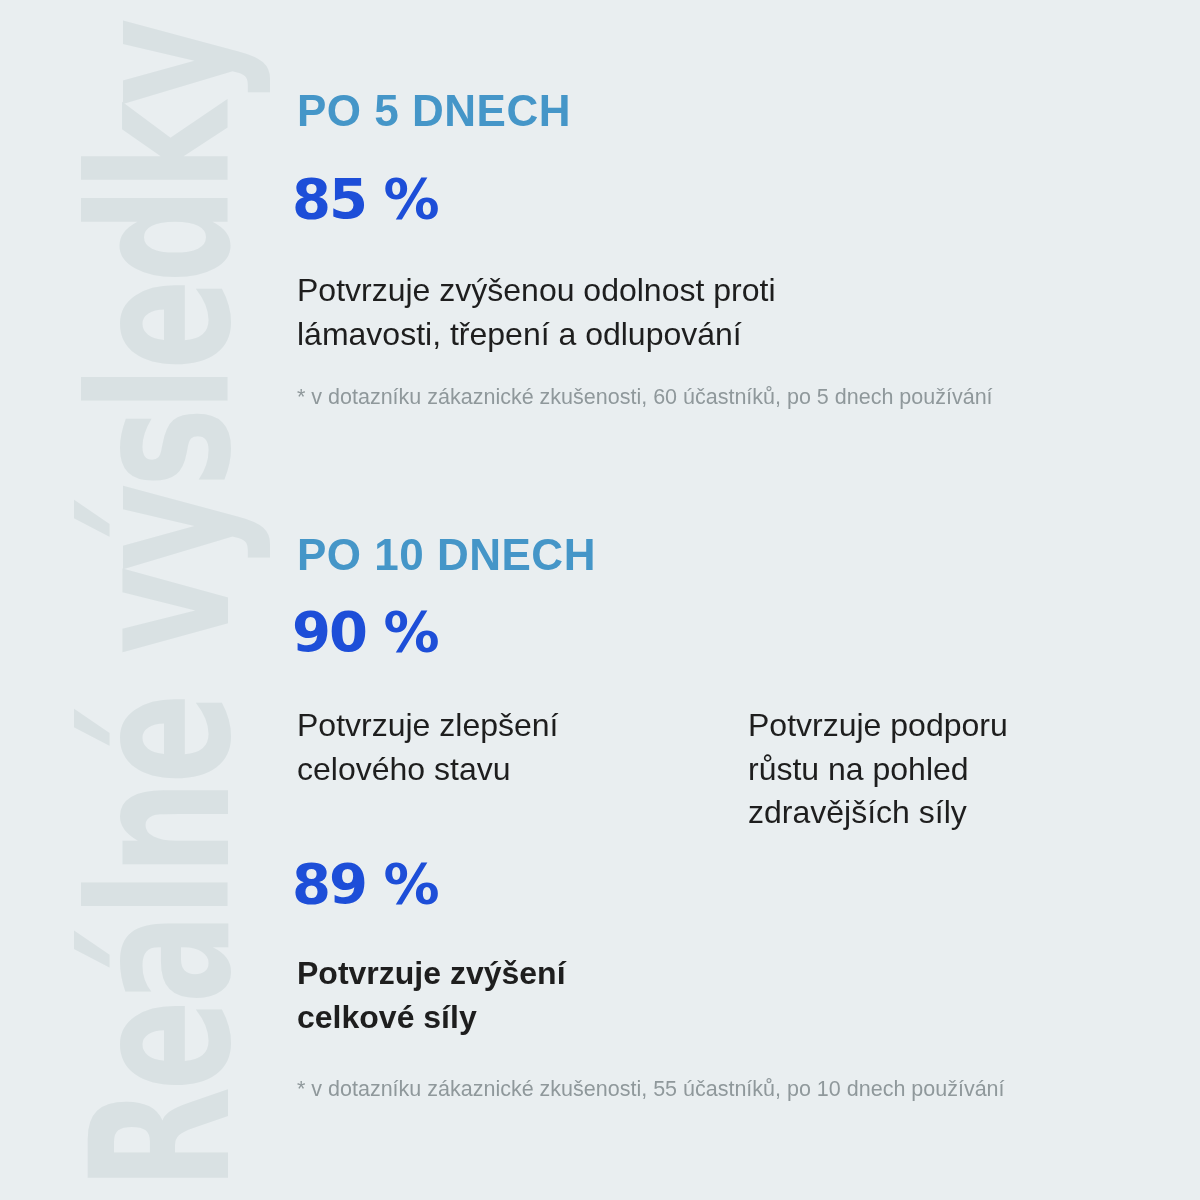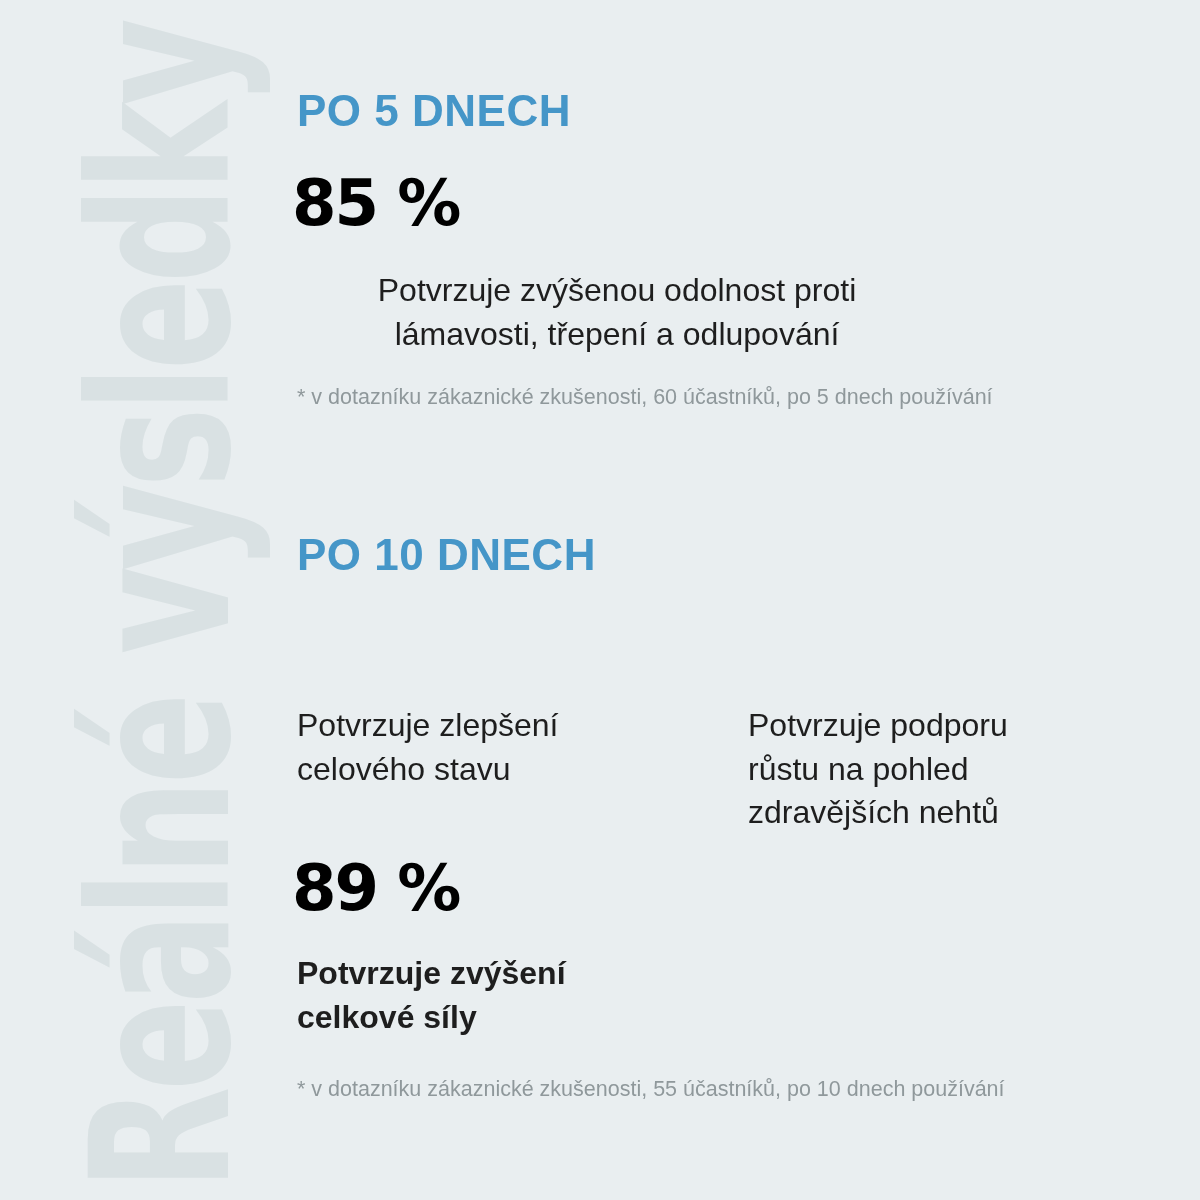--- a/index.html
+++ b/index.html
@@ -37,24 +37,24 @@
     font-size: 44px;
     line-height: 1;
     letter-spacing: 0.5px;
     color: #4596c8;
     white-space: nowrap;
   }
   .stat-value {
     position: absolute;
     font-family: "DejaVu Sans", sans-serif;
     font-weight: 700;
-    font-size: 64px;
+    font-size: 56px;
     line-height: 1;
     letter-spacing: -2px;
-    color: #000000;
+    color: #1d4ed8;
     white-space: nowrap;
   }
   .stat-desc {
     position: absolute;
     font-family: "Liberation Sans", sans-serif;
     font-weight: 400;
     font-size: 32px;
     line-height: 1.36;
     color: #1e1e1e;
     white-space: pre-line;
@@ -64,21 +64,21 @@
     font-family: "Liberation Sans", sans-serif;
     font-weight: 400;
     font-size: 21.5px;
     line-height: 1.2;
     color: #8f989b;
     white-space: nowrap;
   }
   
   #h-sec1   { left: 297px; top: 89px;  }
   #v-sec1-0 { left: 292px; top: 171px; }
-  #d-sec1-0 { left: 297px; top: 269px; width: 640px; text-align: center; }
+  #d-sec1-0 { left: 297px; top: 269px; width: 640px; }
   #n-sec1   { left: 297px; top: 385px; }
 
   #h-sec2   { left: 297px; top: 525px; margin-top: 8px; }
   #v-sec2-0 { left: 292px; top: 604px; }
   #v-sec2-1 { left: 746px; top: 604px; }
   #d-sec2-0 { left: 297px; top: 704px; width: 420px; }
   #d-sec2-1 { left: 748px; top: 704px; width: 400px; }
   #v-sec2-2 { left: 292px; top: 856px; }
   #d-sec2-2 { left: 297px; top: 952px; width: 420px; font-weight: bold; }
   #n-sec2   { left: 297px; top: 1077px; }
@@ -94,28 +94,29 @@
 
   <div id="v-sec1-0" class="stat-value">85 %</div>
 
   <div id="d-sec1-0" class="stat-desc">Potvrzuje zvýšenou odolnost proti
 lámavosti, třepení a odlupování</div>
 
   <div id="n-sec1" class="footnote">* v dotazníku zákaznické zkušenosti, 60 účastníků, po 5 dnech používání</div>
 
   <div id="h-sec2" class="section-heading">PO 10 DNECH</div>
 
+  <div id="v-sec2-0" class="stat-value">90 %</div>
 
 
   <div id="d-sec2-0" class="stat-desc">Potvrzuje zlepšení
 celového stavu</div>
 
   <div id="d-sec2-1" class="stat-desc">Potvrzuje podporu
 růstu na pohled
-zdravějších nehtů</div>
+zdravějších síly</div>
 
   <div id="v-sec2-2" class="stat-value">89 %</div>
 
   <div id="d-sec2-2" class="stat-desc">Potvrzuje zvýšení
 celkové síly</div>
 
   <div id="n-sec2" class="footnote">* v dotazníku zákaznické zkušenosti, 55 účastníků, po 10 dnech používání</div>
 
 </div>
 

